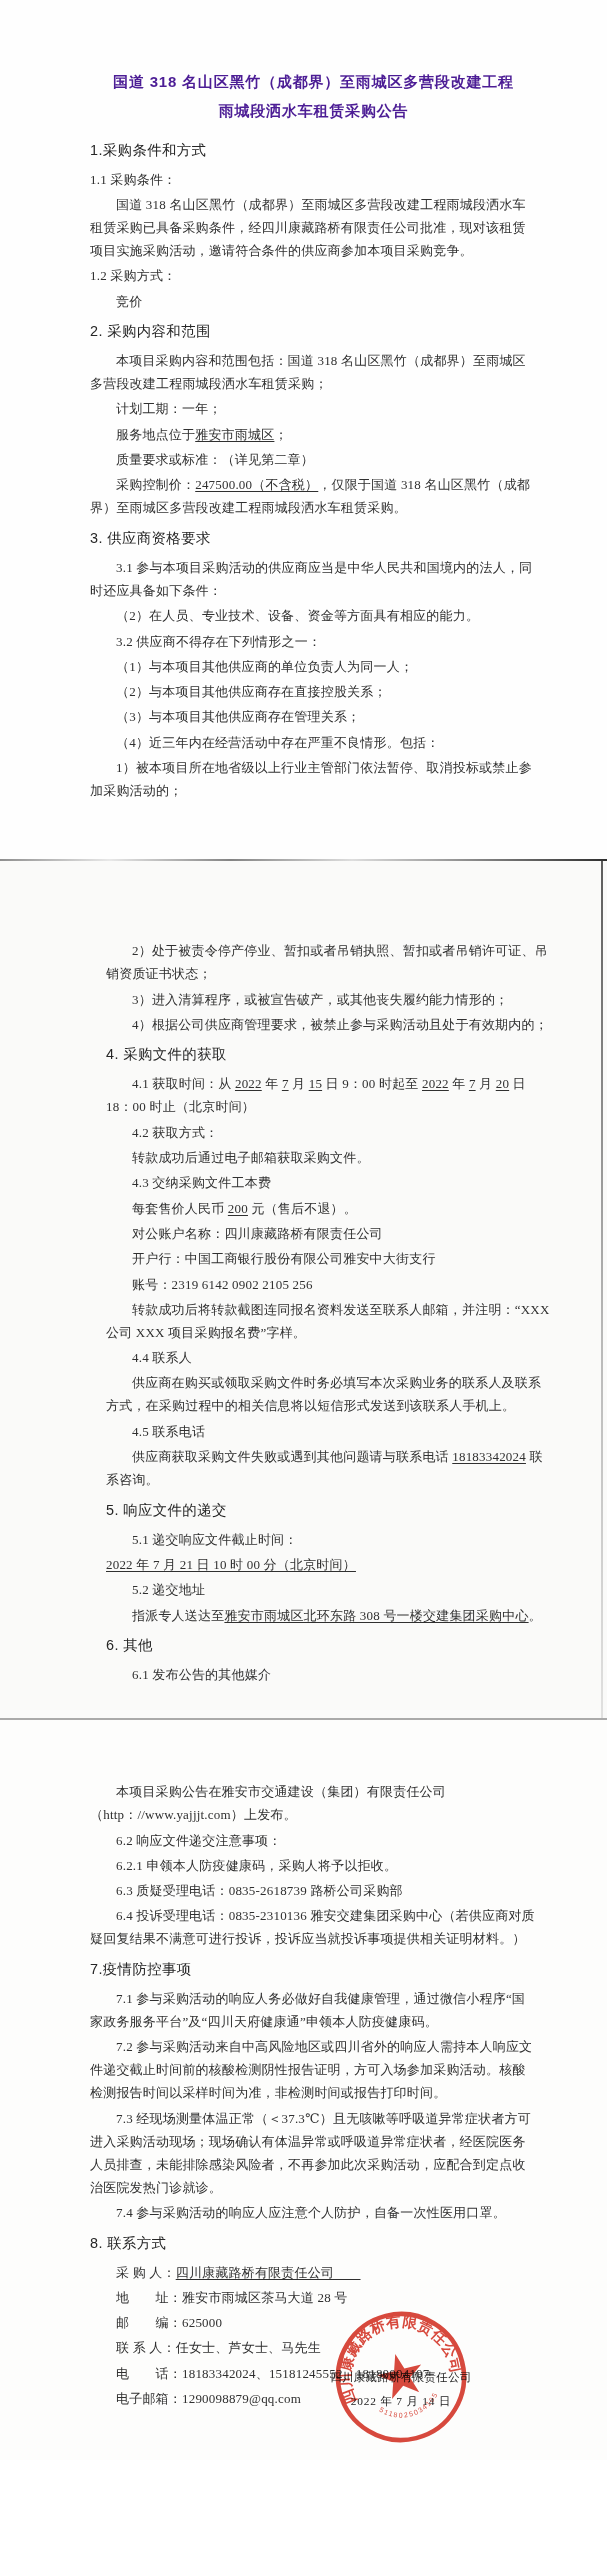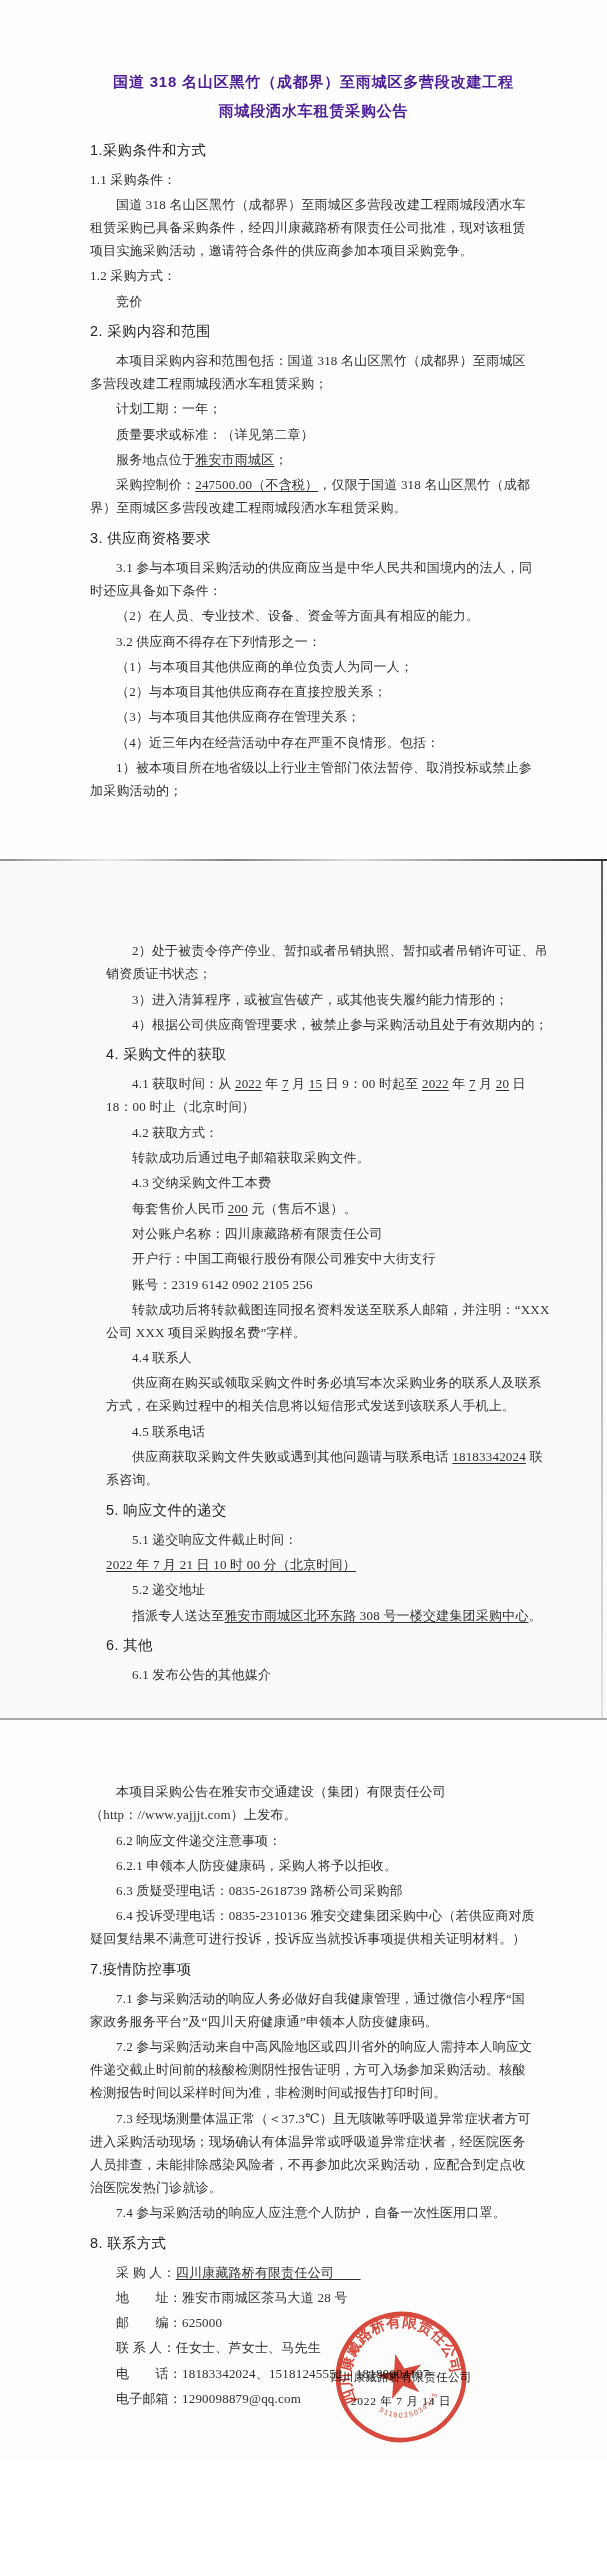--- a/index.html
+++ b/index.html
@@ -56,22 +56,22 @@
       <div class="title"><span>国道 318 名山区黑竹（成都界）至雨城区多营段改建工程</span></div>
       <div class="title"><span>雨城段洒水车租赁采购公告</span></div>
       <div class="heading"><span>1.采购条件和方式</span></div>
       <p class="body"><span>1.1 采购条件：</span></p>
       <p class="body ind"><span>国道 318 名山区黑竹（成都界）至雨城区多营段改建工程雨城段洒水车租赁采购已具备采购条件，经四川康藏路桥有限责任公司批准，现对该租赁项目实施采购活动，邀请符合条件的供应商参加本项目采购竞争。</span></p>
       <p class="body"><span>1.2 采购方式：</span></p>
       <p class="body ind"><span>竞价</span></p>
       <div class="heading"><span>2. 采购内容和范围</span></div>
       <p class="body ind"><span>本项目采购内容和范围包括：国道 318 名山区黑竹（成都界）至雨城区多营段改建工程雨城段洒水车租赁采购；</span></p>
       <p class="body ind"><span>计划工期：一年；</span></p>
+      <p class="body ind"><span>服务地点位于</span><u>雅安市雨城区</u><span>；</span></p>
       <p class="body ind"><span>质量要求或标准：（详见第二章）</span></p>
-      <p class="body ind"><span>服务地点位于</span><u>雅安市雨城区</u><span>；</span></p>
       <p class="body ind"><span>采购控制价：</span><u>247500.00（不含税）</u><span>，仅限于国道 318 名山区黑竹（成都界）至雨城区多营段改建工程雨城段洒水车租赁采购。</span></p>
       <div class="heading"><span>3.  供应商资格要求</span></div>
       <p class="body ind"><span>3.1 参与本项目采购活动的供应商应当是中华人民共和国境内的法人，同时还应具备如下条件：</span></p>
       <p class="body ind"><span>（2）在人员、专业技术、设备、资金等方面具有相应的能力。</span></p>
       <p class="body ind"><span>3.2 供应商不得存在下列情形之一：</span></p>
       <p class="body ind"><span>（1）与本项目其他供应商的单位负责人为同一人；</span></p>
       <p class="body ind"><span>（2）与本项目其他供应商存在直接控股关系；</span></p>
       <p class="body ind"><span>（3）与本项目其他供应商存在管理关系；</span></p>
       <p class="body ind"><span>（4）近三年内在经营活动中存在严重不良情形。包括：</span></p>
       <p class="body ind"><span>1）被本项目所在地省级以上行业主管部门依法暂停、取消投标或禁止参加采购活动的；</span></p>

